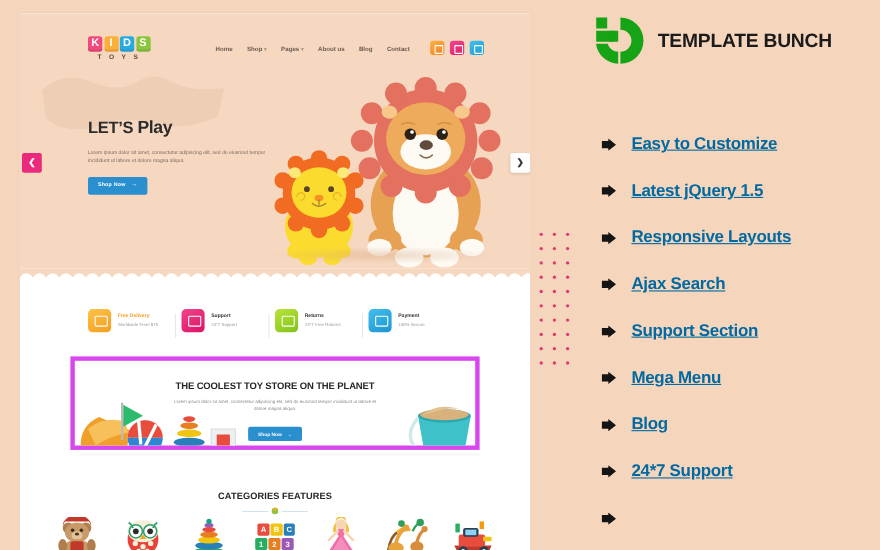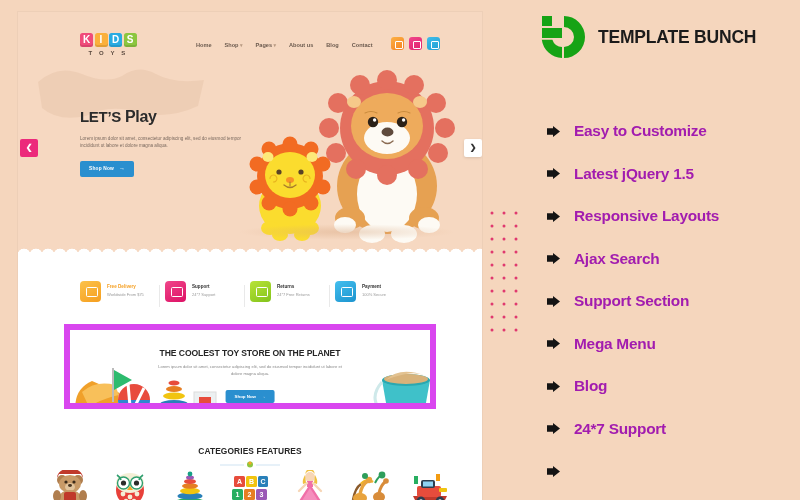--- a/index.html
+++ b/index.html
@@ -125,21 +125,21 @@
   .s2{ background:linear-gradient(150deg,#f0468a,#dd1165); }
   .s3{ background:linear-gradient(150deg,#b9e338,#82c31b); }
   .s4{ background:linear-gradient(150deg,#44bfee,#1c94cf); }
   .svc-t{ font:700 4.6px/6px "Liberation Sans",sans-serif; color:#f59e1f; }
   .s2 ~ .svc-t, .svc.k2 .svc-t, .svc.k3 .svc-t, .svc.k4 .svc-t{ color:#333; }
   .svc-s{ font:400 4px/6px "Liberation Sans",sans-serif; color:#999; margin-top:1.5px; }
 
   
   .promo{
     position:absolute; left:46px; top:312px; width:372px; height:85px;
-    background:#fff; border:6px solid #d946ef; overflow:hidden;
+    background:#fff; border:4px solid #d946ef; overflow:hidden;
   }
   .promo-h{
     position:absolute; left:0; right:0; top:18px; text-align:center;
     font:700 8.6px/11px "Liberation Sans",sans-serif; color:#262626; letter-spacing:-.1px;
   }
   .promo-p{
     position:absolute; left:88px; right:88px; top:34px; text-align:center;
     font:400 4.1px/6.6px "Liberation Sans",sans-serif; color:#8a8a8a;
   }
   .promo-btn{
@@ -170,22 +170,22 @@
   #right{ position:absolute; left:535px; top:0; width:265px; height:425px; }
   .brand{ position:absolute; left:5px; top:14px; display:flex; align-items:center; gap:12px; }
   .brand-name{
     font:700 17.5px/20px "Liberation Sans",sans-serif;
     color:#1b1b1b; letter-spacing:-.2px; white-space:nowrap;
   }
   .feature-list{ position:absolute; left:12px; top:110px; width:250px; }
   .feature{ display:flex; align-items:center; gap:14px; height:42.5px; }
   .feat-arrow{ width:13px; flex:none; display:flex; align-items:center; justify-content:center; }
   .feat-label{
-    font:700 15.4px/18px "Liberation Sans",sans-serif; color:#a21caf;
-    letter-spacing:-.25px; white-space:nowrap;
+    font:700 15.4px/18px "Liberation Sans",sans-serif; color:#0369a1;
+    letter-spacing:-.25px; white-space:nowrap;text-decoration:underline;
   }
 </style>
 </head>
 <body>
 
 <div id="preview">
 
   <div class="hero-band">
     <svg class="map-wash" viewBox="0 0 200 120">
       <path d="M10 40 q20-18 44-8 t40 2 q16-12 34-2 t48 6 l-6 26 q-30 14-60 6 t-52 4 q-28 6-44-8z" fill="#b07b50"></path>

